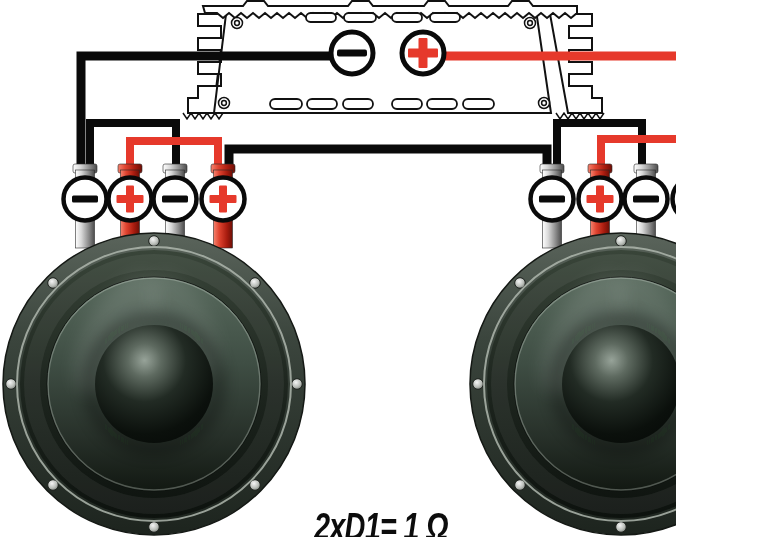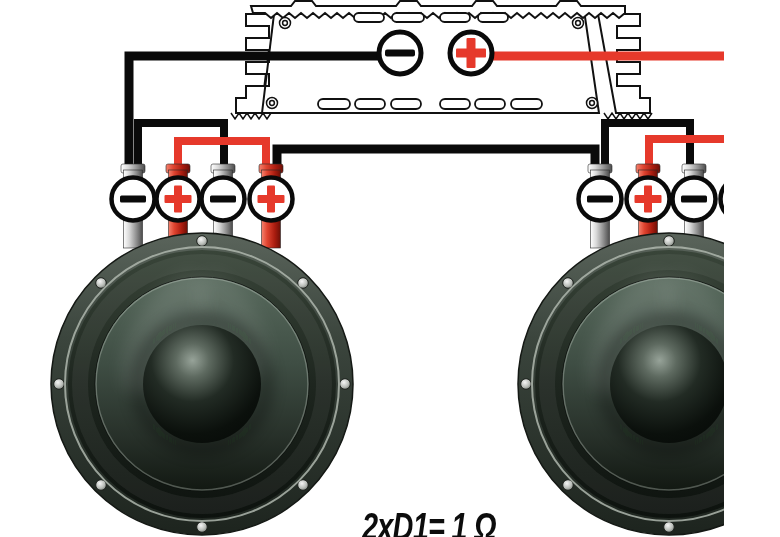--- a/index.html
+++ b/index.html
@@ -1,18 +1,18 @@
 <!DOCTYPE html>
 <html><head>
 <meta charset="utf-8">
 <style>
   html,body{margin:0;padding:0;background:#fff;}
   .stage{
     position:relative;width:676px;height:537px;background:#ffffff;
-    overflow:hidden;font-family:"Liberation Sans",sans-serif;margin-left:48px;
+    overflow:hidden;font-family:"Liberation Sans",sans-serif;
   }
   .stage svg{position:absolute;left:0;top:0;}
   .impedance{
     position:absolute;left:314px;top:437px;
     font-weight:700;font-style:italic;
     font-size:38px;line-height:36px;letter-spacing:-1px;
     color:#0c0c0c;white-space:pre;
     transform:scaleX(.76);transform-origin:0 0;
   }
 </style>

